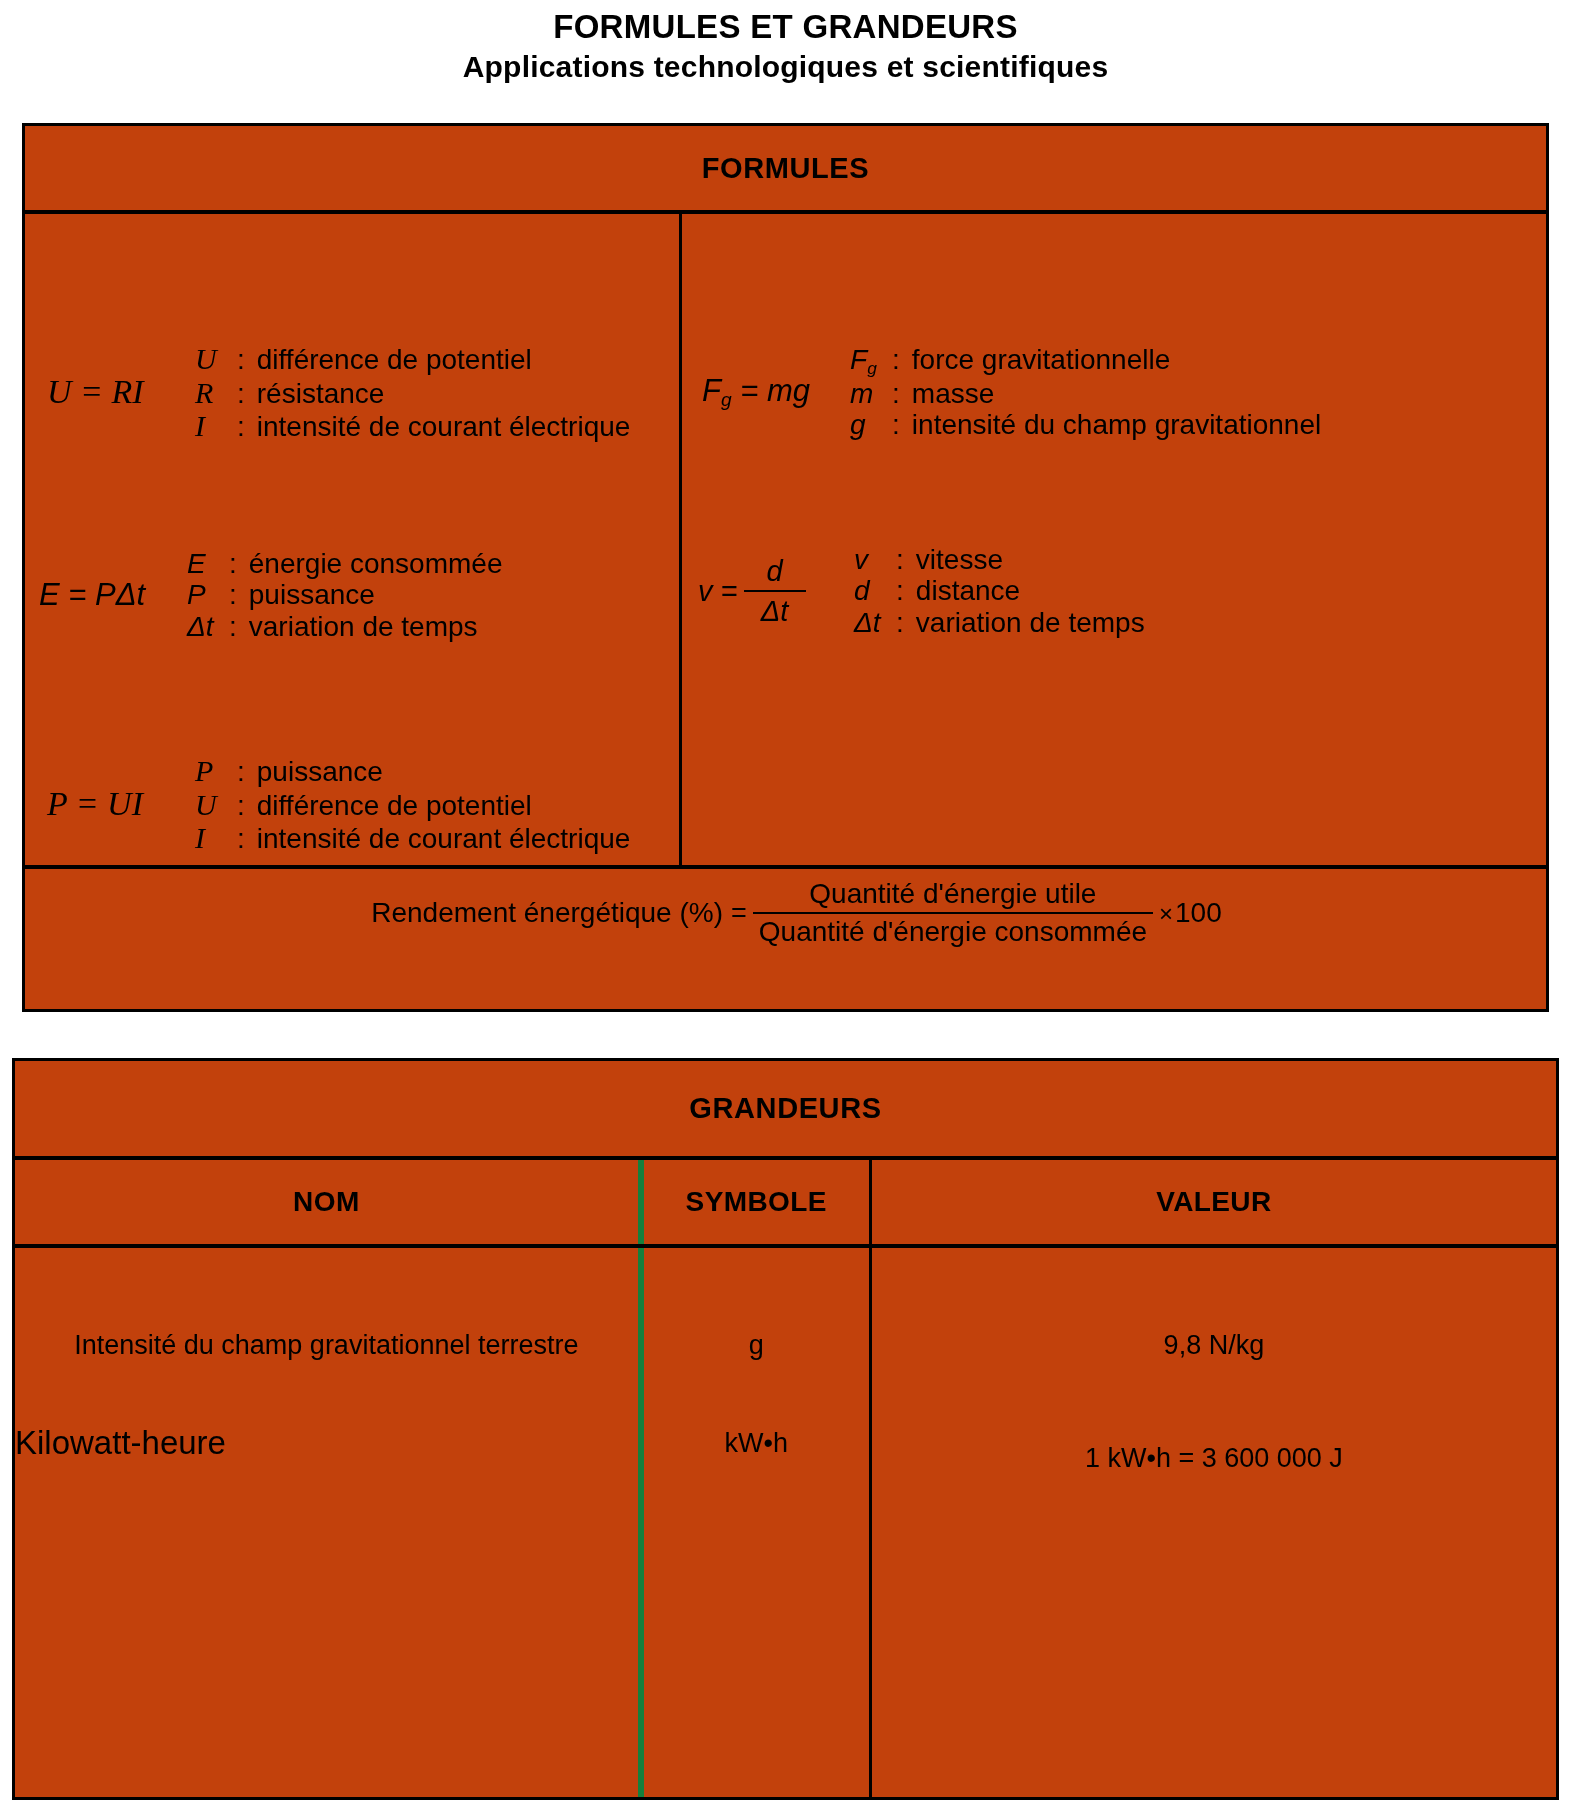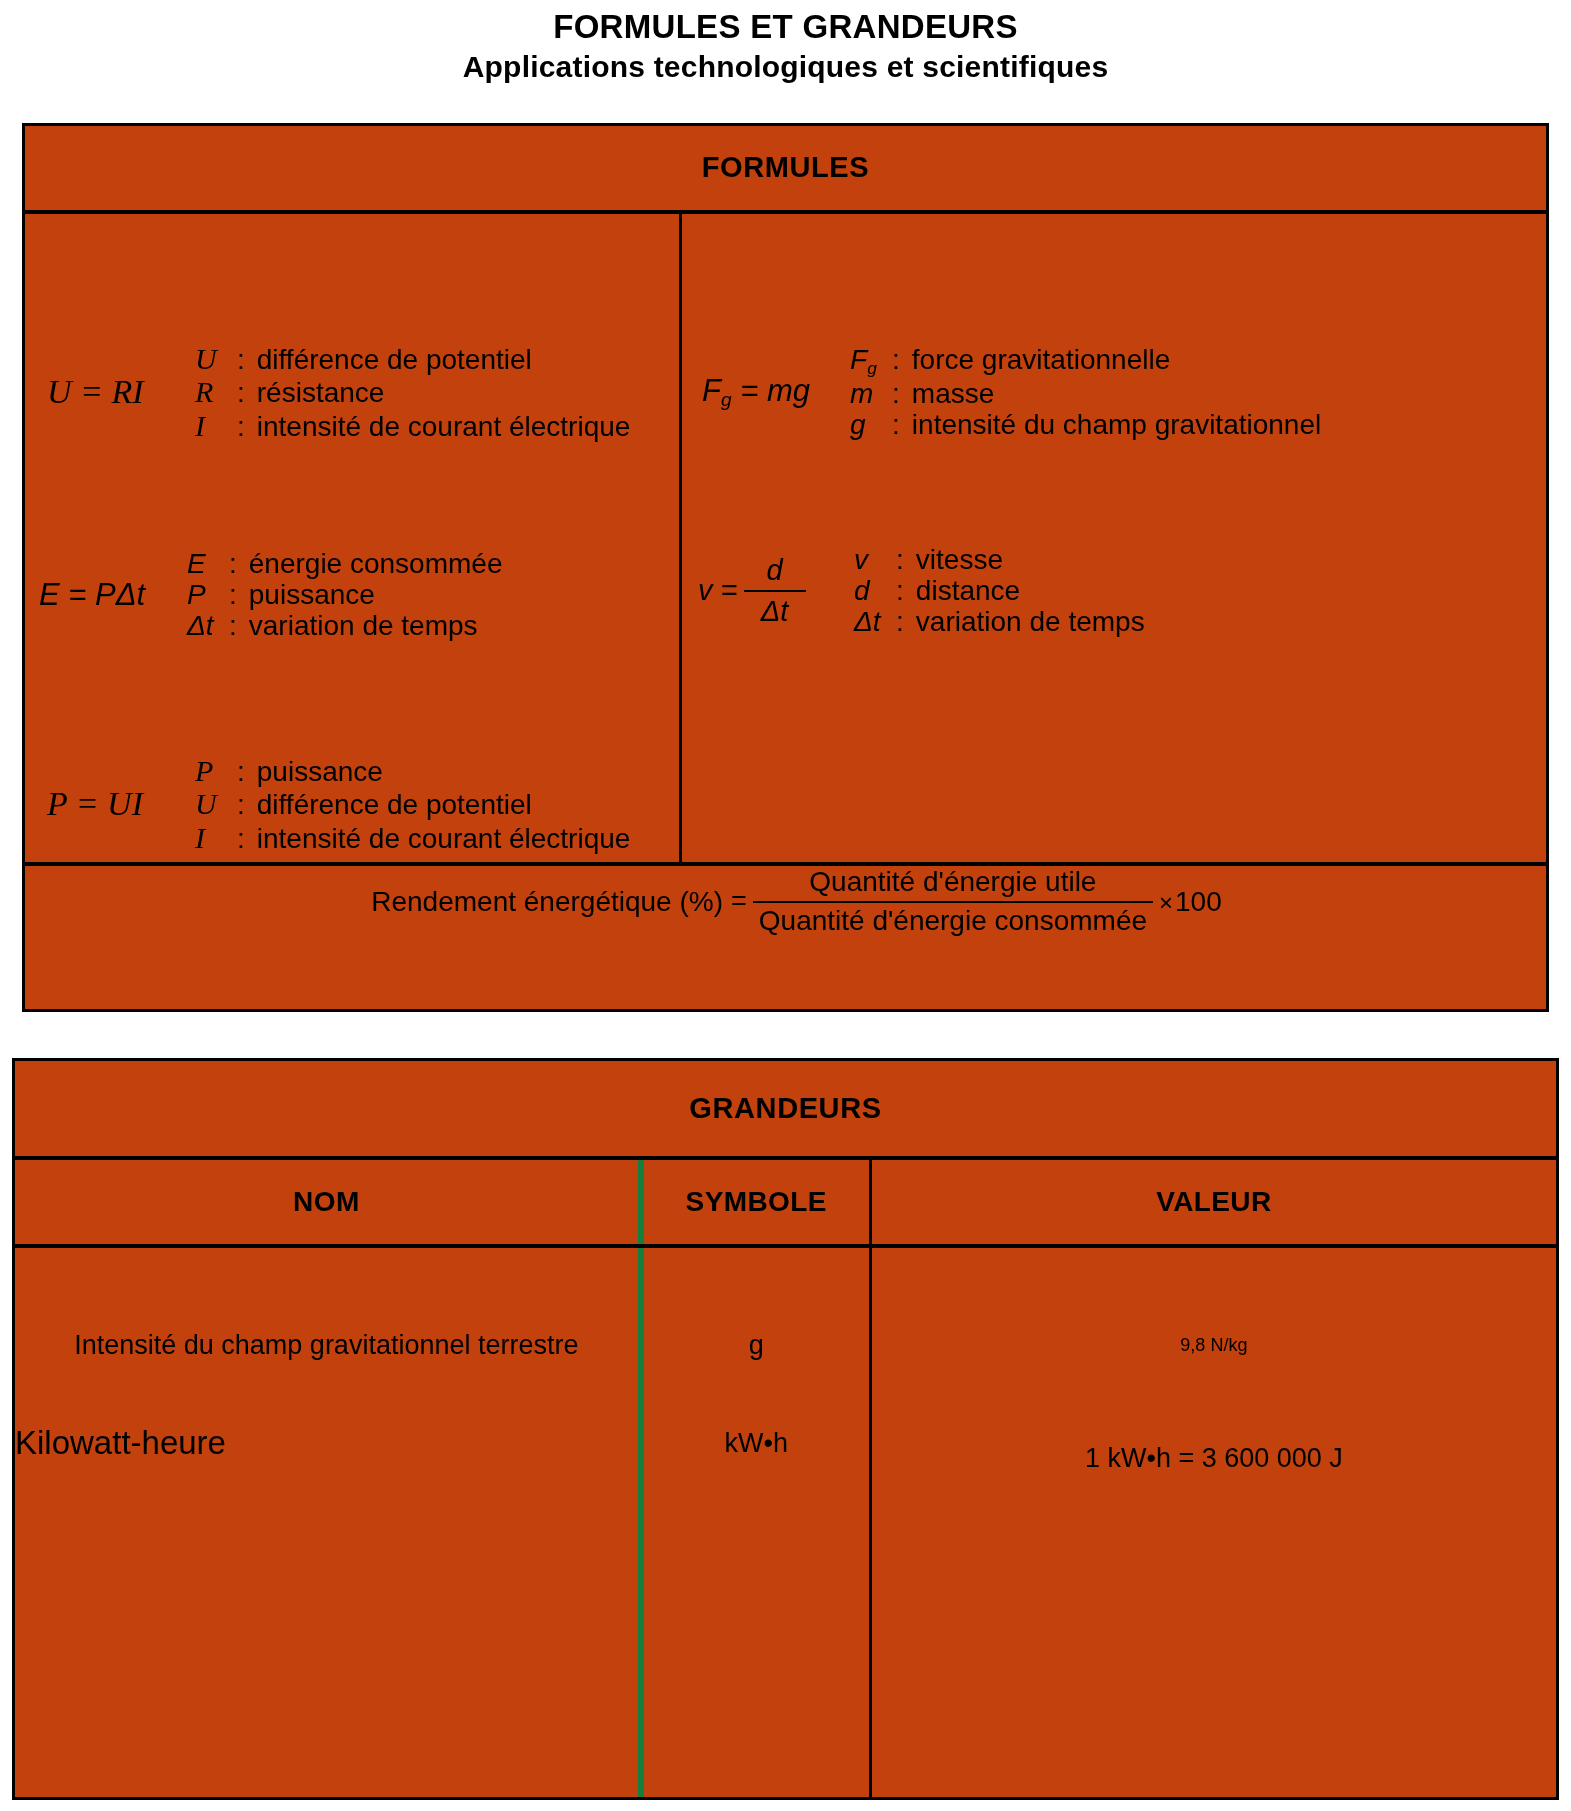--- a/index.html
+++ b/index.html
@@ -164,23 +164,23 @@
     font-size: 29px;
     display: flex;
     align-items: center;
     min-width: 156px;
   }
 
   
   .rendement-row {
     flex: 1 1 auto;
     display: flex;
-    align-items: flex-end;
+    align-items: center;
     justify-content: center;
-    padding-bottom: 72px;
+    padding-bottom: 52px;
     margin-left: 22px;
   }
   .rendement {
     display: flex;
     align-items: center;
     font-size: 28px;
   }
   .rend-label { white-space: nowrap; }
   .rend-eq { padding: 0 6px 0 8px; font-size: 27px; }
   .rend-frac {
@@ -421,21 +421,21 @@
               <span style="width:100%;text-align:center;font-size:27px;">g</span>
             </div>
             <div class="gbody-line" style="justify-content:center;">
               <span style="width:100%;text-align:center;font-size:27px;">kW•h</span>
             </div>
           </div>
         </div>
         <div class="gcell c-val" style="padding:0;">
           <div class="gbody-inner">
             <div class="gbody-line" style="justify-content:center;">
-              <span style="width:100%;text-align:center;font-size:18px;">9,8 N/kg</span>
+              <span style="width:100%;text-align:center;font-size:27px;">9,8 N/kg</span>
             </div>
             <div class="gbody-line" style="justify-content:center;">
               <span style="width:100%;text-align:center;font-size:27px;margin-top:31px;">1 kW•h = 3 600 000 J</span>
             </div>
           </div>
         </div>
       </div>
     </div>
 
   </div>

